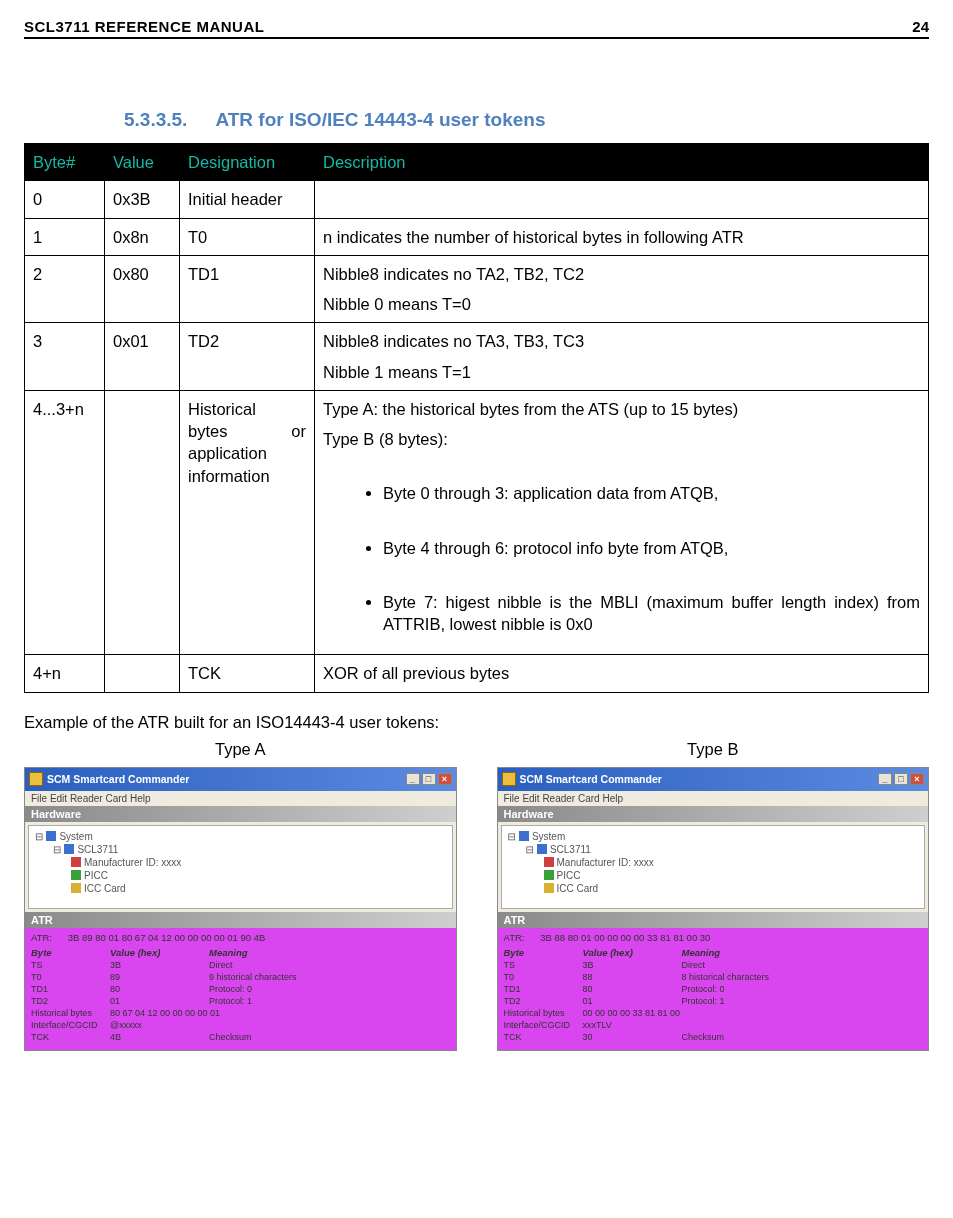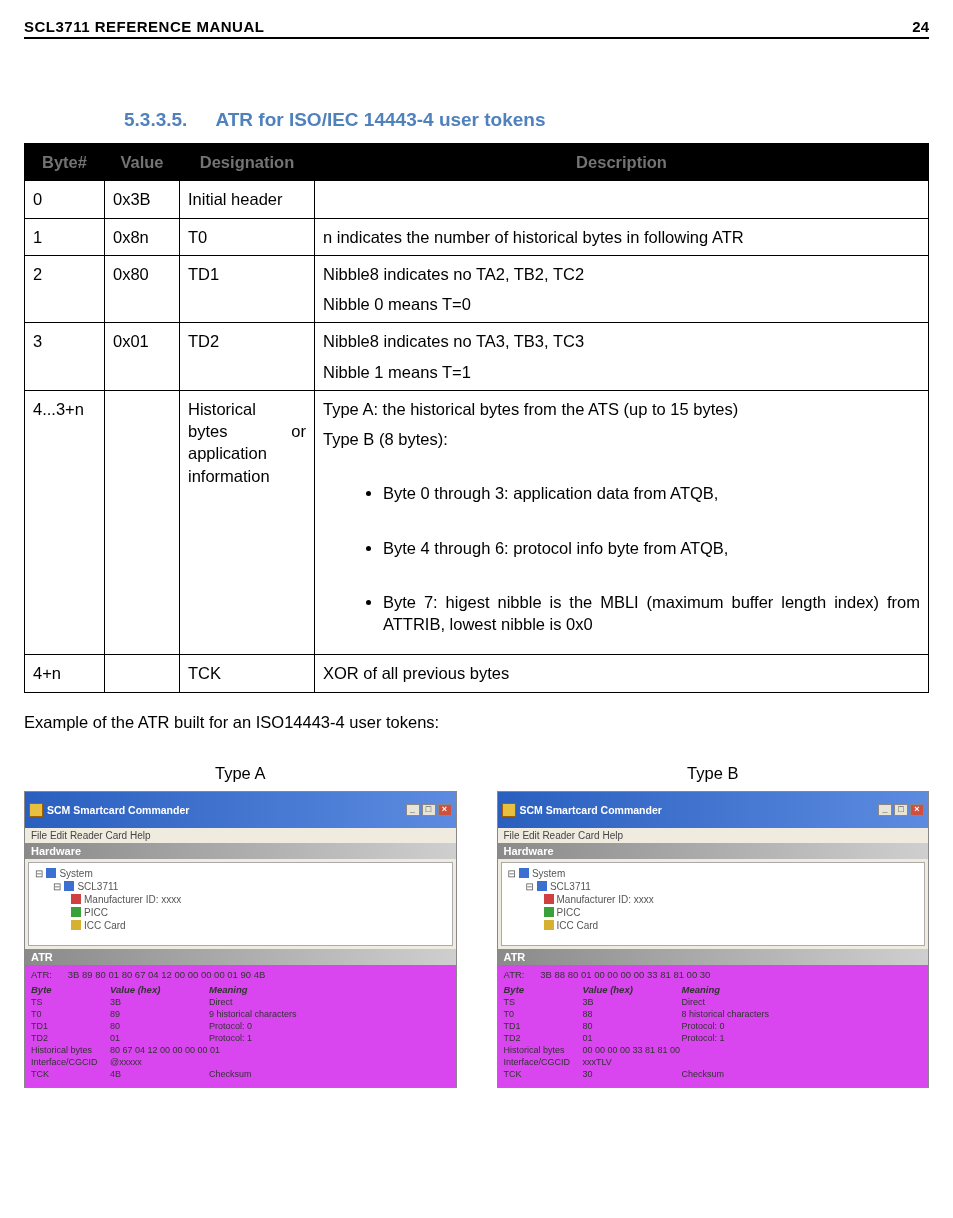--- a/index.html
+++ b/index.html
@@ -23,46 +23,46 @@
   .sec-heading {
     color: #4f81bd;
     font-size: 19px;
     font-weight: bold;
     margin: 0 0 12px 100px;
   }
   .sec-heading .num { display: inline-block; margin-right: 28px; }
   .intro { font-size: 16.5px; line-height: 1.35; text-align: justify; margin-bottom: 8px; }
   table { border-collapse: collapse; width: 100%; table-layout: fixed; margin-bottom: 20px; }
   th, td { border: 1px solid #000; padding: 7px 8px; vertical-align: top; font-size: 16.5px; line-height: 1.35; }
-  th { background: #000; color: #737373; text-align: center; font-weight: bold; border-color: #000; }
+  th { background: #000; color: #14b8a6; text-align: left; font-weight: normal; border-color: #000; }
   .col-byte  { width: 80px; }
   .col-value { width: 75px; }
   .col-desig { width: 135px; }
   .desig-or { display: flex; justify-content: space-between; }
   ul.bullets { list-style: disc; margin: 12px 0 0 60px; }
   ul.bullets li { margin-bottom: 12px; text-align: justify; margin-top: 32px; }
   .p-spaced { margin-top: 8px; }
   .example-label { font-size: 16.5px; margin: 20px 0 8px 0; }
   .two-col { display: flex; width: 100%; gap: 40px; }
-  .col { flex: 1; margin-top: 24px; }
+  .col { flex: 1; }
   .col-label { text-align: center; font-size: 16.5px; margin-bottom: 8px; }
   .win {
     border: 1px solid #888;
     background: #efebde;
     font-family: Tahoma, Arial, sans-serif;
     font-size: 10px;
     color: #000;
     overflow: hidden;
   }
   .titlebar {
     display: flex; align-items: center;
     background: linear-gradient(to right, #2a5fbf, #5c8be0);
     color: #fff;
     padding: 2px 4px;
-    height: 36px;
+    height: 23px;
   }
   .titlebar .ticon { width:14px;height:14px;background:#e8c040;border:1px solid #a06000;margin-right:4px; }
   .titlebar .ttext { flex:1; font-weight:bold; font-size:10.5px; }
   .tbtn { width:14px;height:12px;background:#e8e4d8;border:1px solid #888;margin-left:2px;display:flex;align-items:center;justify-content:center;font-size:9px;line-height:1;color:#333;font-weight:bold; }
   .menubar { background:#efebde; padding:2px 6px; font-size:10px; color:#444; }
   .section-hdr { background: linear-gradient(to right,#8a8a8a,#cfcfcf); color:#fff; font-weight:bold; padding:2px 6px; font-size:11px; }
   .inner-pane { background:#fff; border:1px solid #aaa; margin:3px; padding:4px 6px; min-height:84px; font-size:10px; color:#555; line-height:1.3; }
   .inner-pane .tree-item { padding-left:0; }
   .tree-item .tline { display:flex; align-items:center; gap:3px; }
   .ticon2 { width:10px;height:10px;display:inline-block; }

